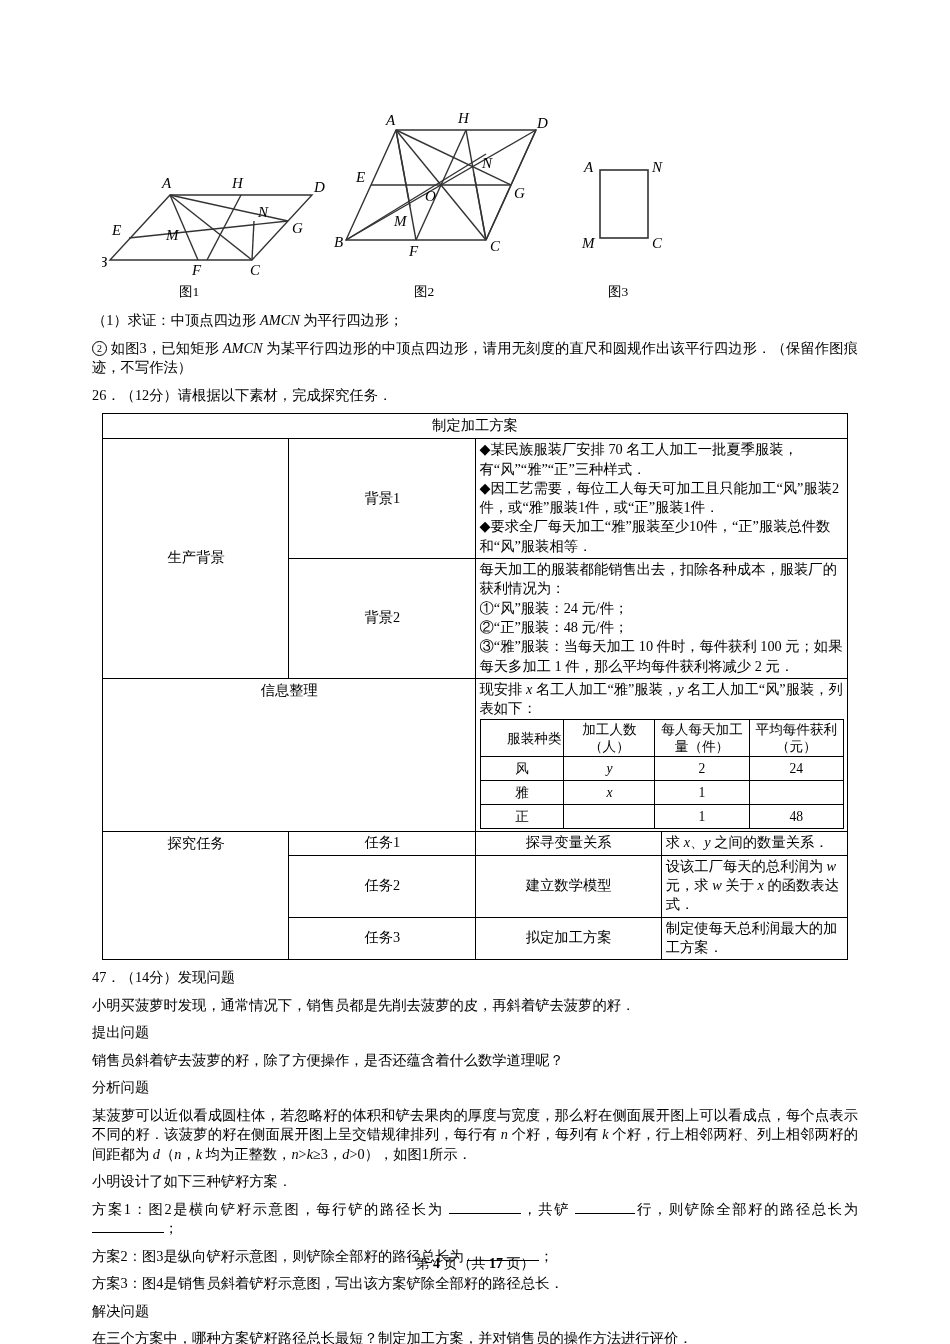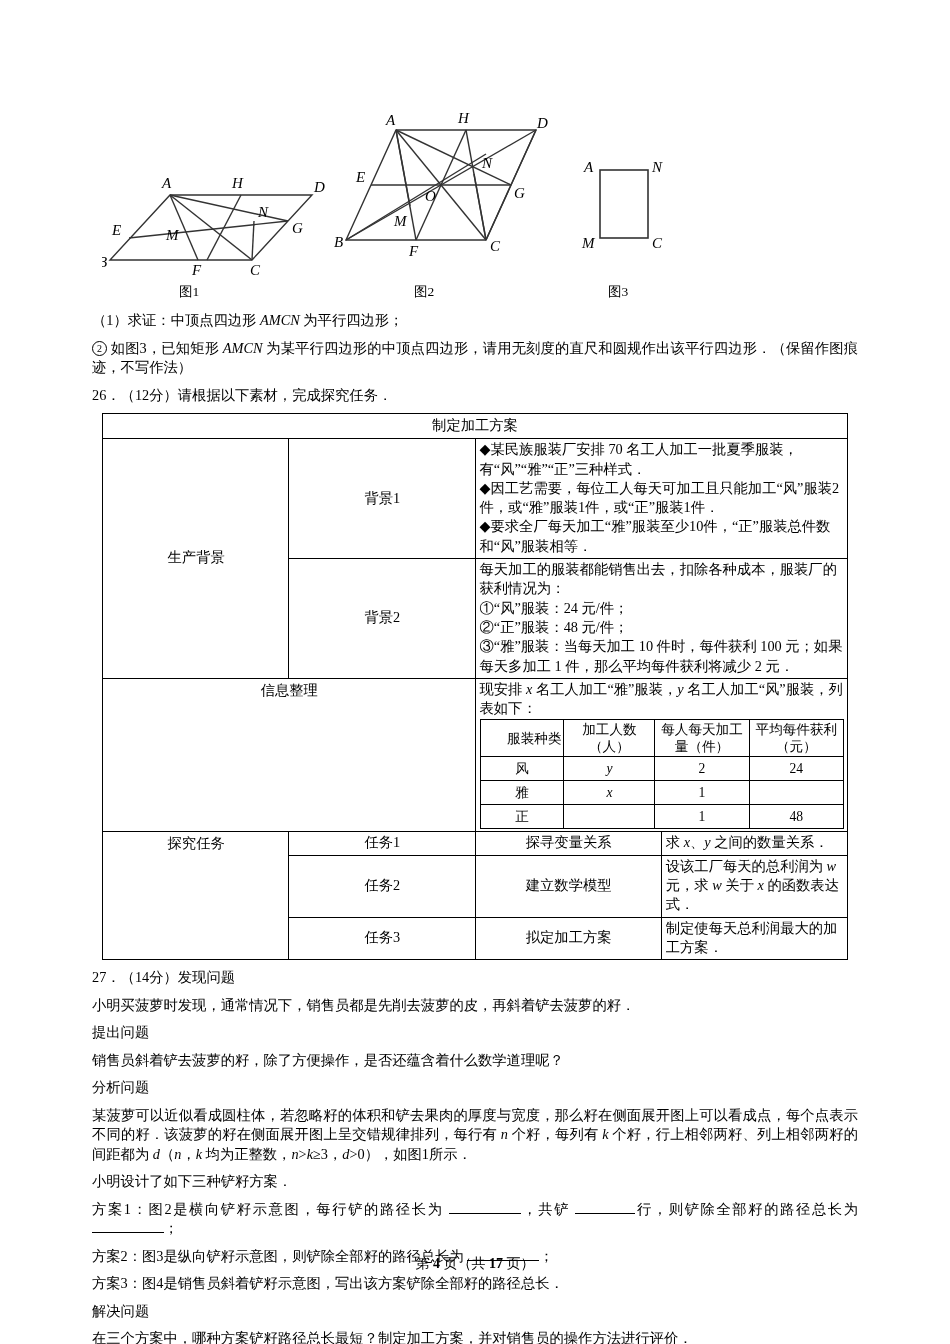--- a/index.html
+++ b/index.html
@@ -310,21 +310,21 @@
         <td>设该工厂每天的总利润为 <span class="it">w</span> 元，求 <span class="it">w</span> 关于 <span class="it">x</span> 的函数表达式．</td>
       </tr>
       <tr>
         <td class="center">任务3</td>
         <td class="center">拟定加工方案</td>
         <td>制定使每天总利润最大的加工方案．</td>
       </tr>
     </tbody>
   </table>
 
-  <p class="t">27．（14分）发现问题</p>
+  <p class="t">47．（14分）发现问题</p>
   <p class="t">小明买菠萝时发现，通常情况下，销售员都是先削去菠萝的皮，再斜着铲去菠萝的籽．</p>
   <p class="t">提出问题</p>
   <p class="t">销售员斜着铲去菠萝的籽，除了方便操作，是否还蕴含着什么数学道理呢？</p>
   <p class="t">分析问题</p>
   <p class="t">某菠萝可以近似看成圆柱体，若忽略籽的体积和铲去果肉的厚度与宽度，那么籽在侧面展开图上可以看成点，每个点表示不同的籽．该菠萝的籽在侧面展开图上呈交错规律排列，每行有 <span class="it">n</span> 个籽，每列有 <span class="it">k</span> 个籽，行上相邻两籽、列上相邻两籽的间距都为 <span class="it">d</span>（<span class="it">n</span>，<span class="it">k</span> 均为正整数，<span class="it">n</span>&gt;<span class="it">k</span>≥3，<span class="it">d</span>&gt;0），如图1所示．</p>
   <p class="t">小明设计了如下三种铲籽方案．</p>
 
   <p class="t"><span>方案1：图2是横向铲籽示意图，每行铲的路径长为</span> <span class="blank b72"></span><span>，共铲</span> <span class="blank b60"></span><span>行，则铲除全部籽的路径总长为</span> <span class="blank b72"></span><span>；</span></p>
 
   <p class="t"><span>方案2：图3是纵向铲籽示意图，则铲除全部籽的路径总长为</span> <span class="blank b72"></span><span>；</span></p>

